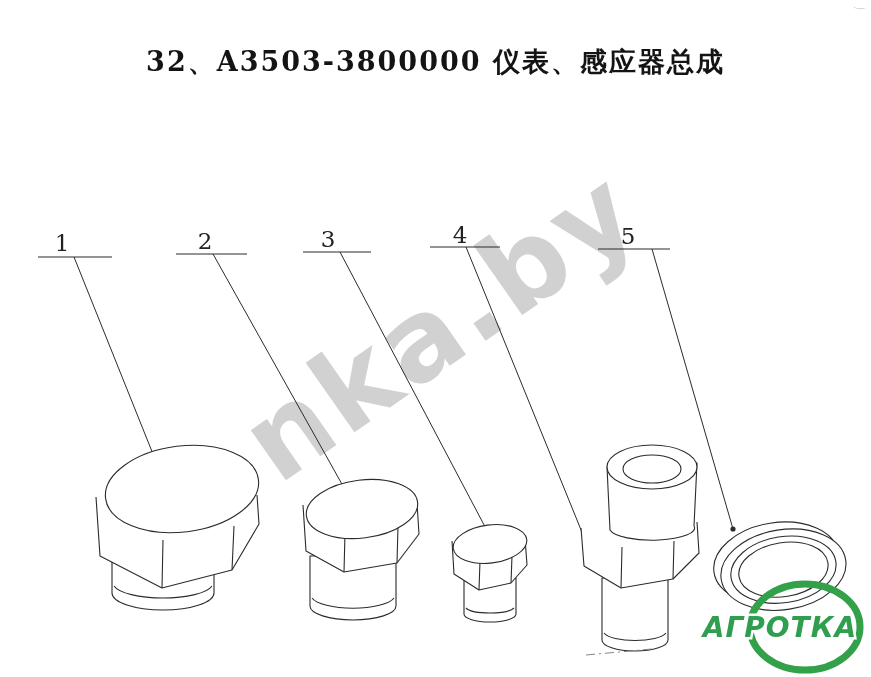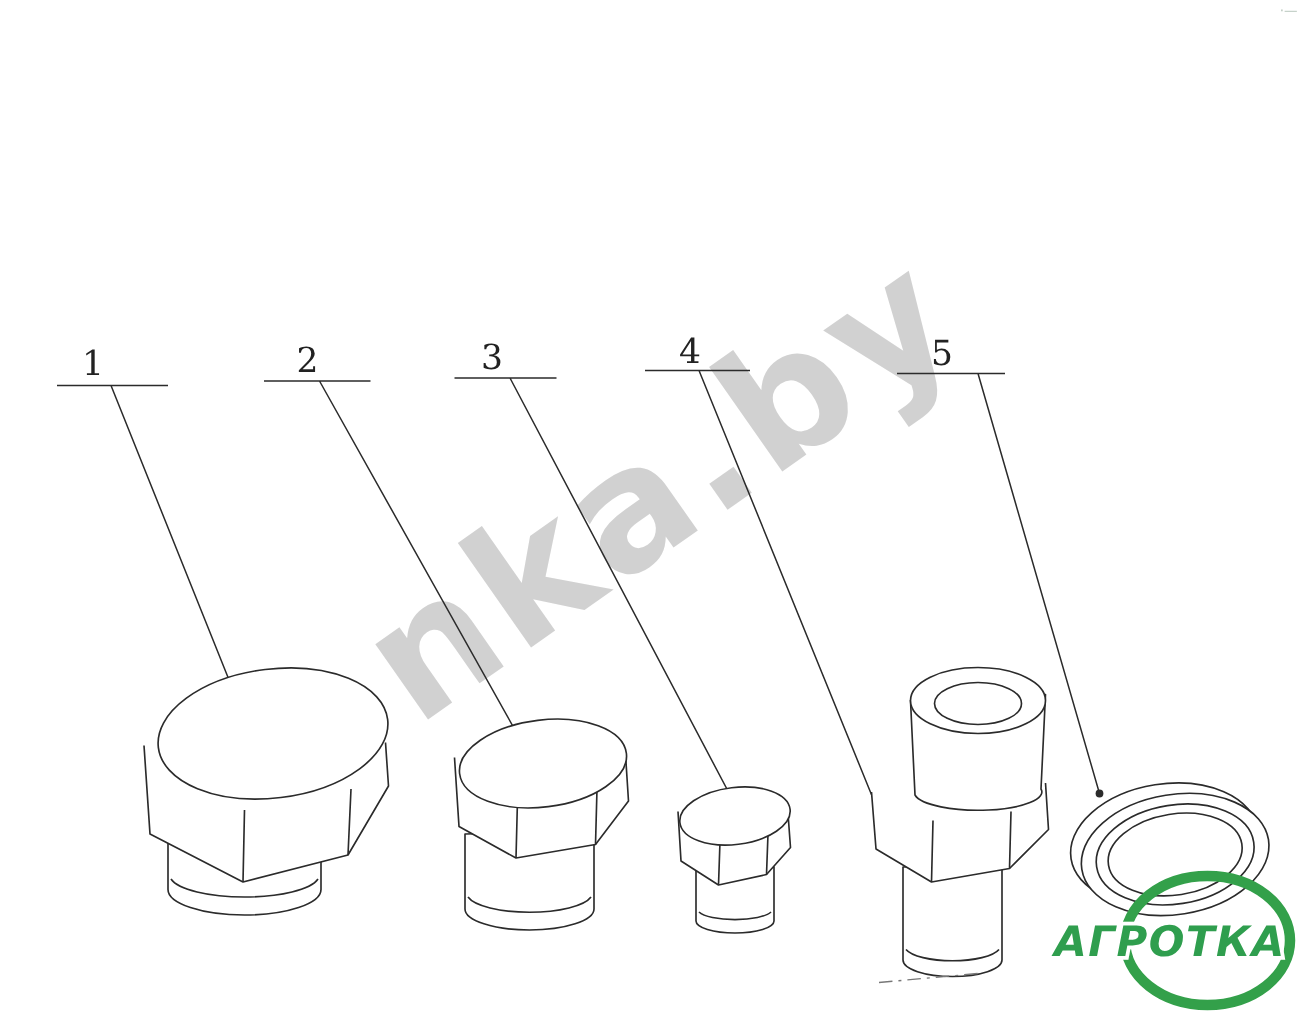--- a/index.html
+++ b/index.html
@@ -32,20 +32,21 @@
   .logo{position:absolute;left:695px;top:577px;z-index:4}
   .logo text{font-family:"DejaVu Sans","Liberation Sans",sans-serif}
 </style>
 </head>
 <body>
 
 <div class="page">
 
   <div class="corner-mark">·—</div>
 
+  <h1 class="title">32、A3503-3800000 仪表、感应器总成</h1>
 
   <div class="watermark">nka.by</div>
 
   <div class="part-label pl-1">1</div>
   <div class="part-label pl-2">2</div>
   <div class="part-label pl-3">3</div>
   <div class="part-label pl-4">4</div>
   <div class="part-label pl-5">5</div>
 
   <svg class="canvas" width="871" height="677" viewBox="0 0 871 677">

